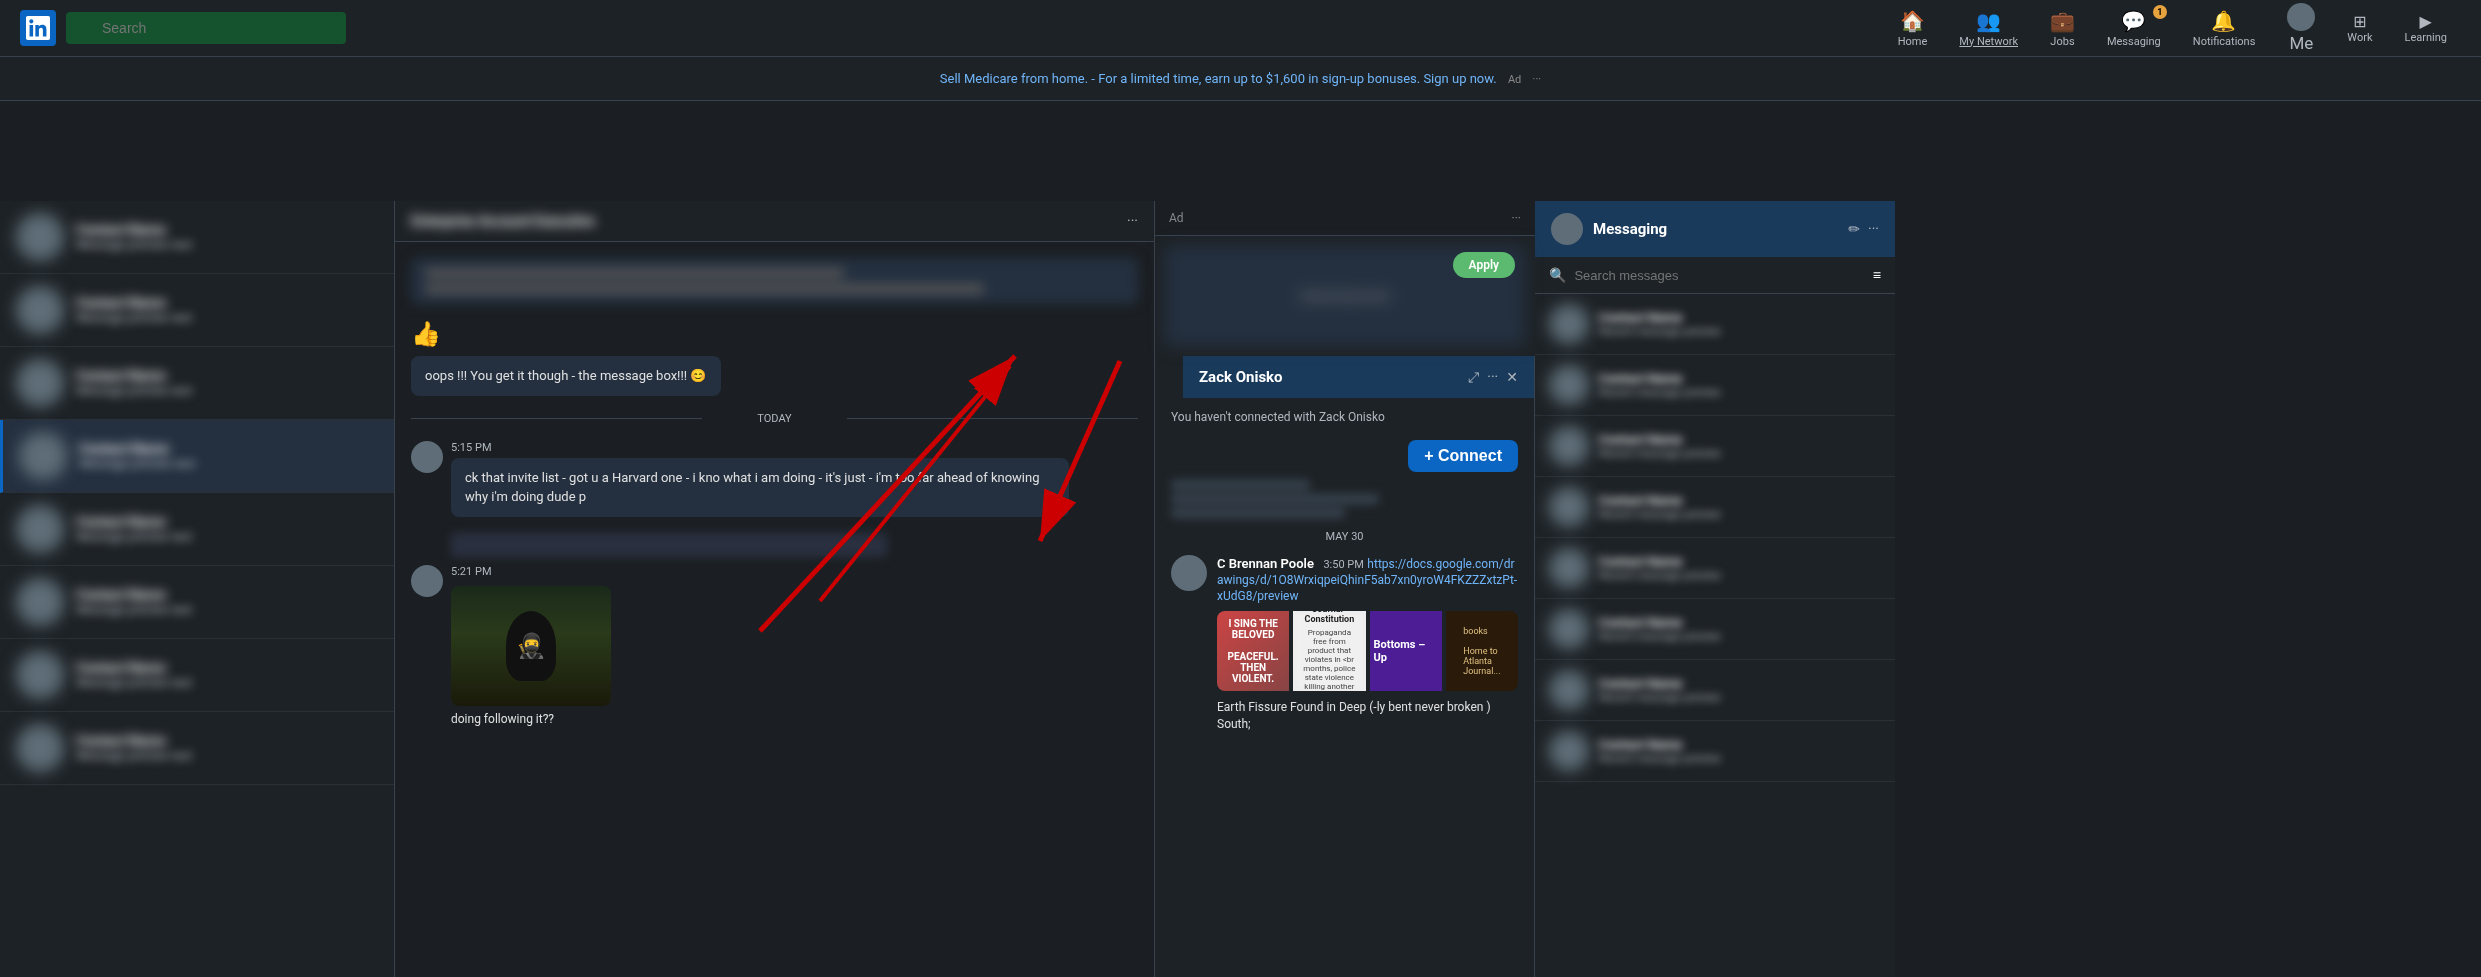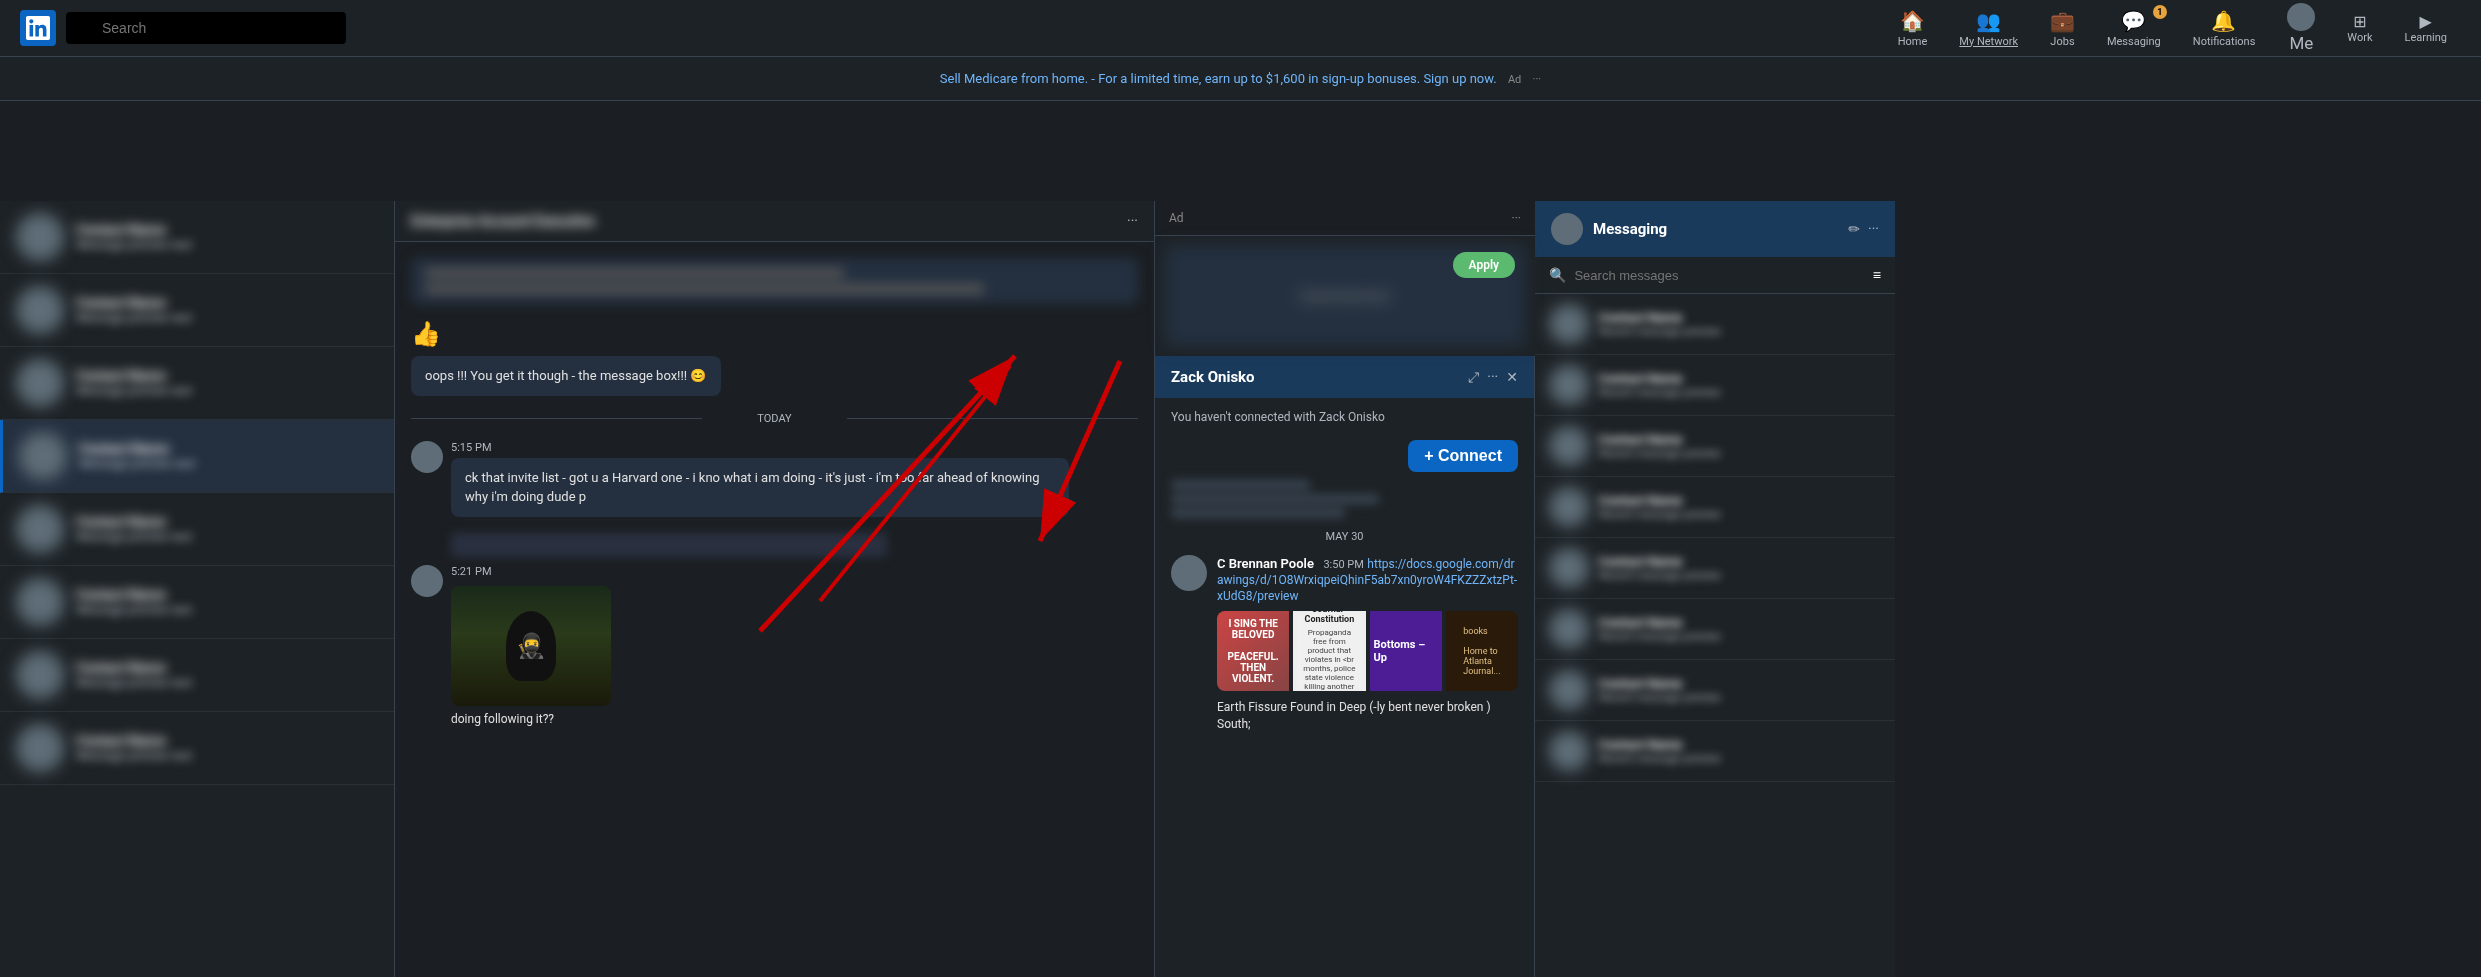--- a/index.html
+++ b/index.html
@@ -32,21 +32,21 @@
       background: #0a66c2;
       border-radius: 4px;
       display: flex;
       align-items: center;
       justify-content: center;
       margin-right: 10px;
       flex-shrink: 0;
     }
     .nav-logo svg { width: 24px; height: 24px; fill: white; }
     .nav-search {
-      background: #000000;
+      background: #14532d;
       border: none;
       border-radius: 4px;
       padding: 8px 14px 8px 36px;
       color: #b0b7bf;
       width: 280px;
       font-size: 14px;
       position: relative;
     }
     .nav-search-wrap {
       position: relative;
@@ -252,20 +252,21 @@
       display: flex;
       flex-direction: column;
       flex-shrink: 0;
     }
     .zack-header {
       background: #1a3a5c;
       padding: 12px 16px;
       display: flex;
       align-items: center;
       justify-content: space-between;
+      margin-left: 28px;
     }
     .zack-name { font-weight: 700; color: #fff; font-size: 15px; }
     .zack-header-actions { display: flex; gap: 8px; color: #b0b7bf; align-items: center; }
     .zack-content {
       padding: 12px 16px;
       flex: 1;
       overflow-y: auto;
     }
     .not-connected {
       font-size: 12px;

